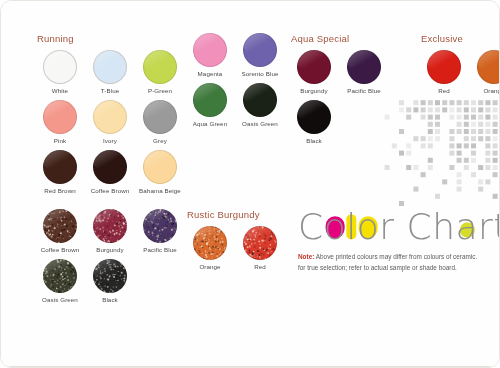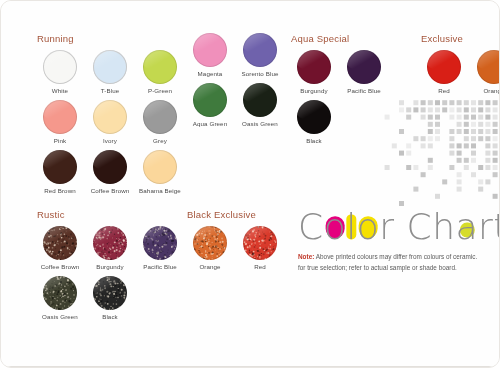--- a/index.html
+++ b/index.html
@@ -445,21 +445,20 @@
             <div class="dot" style="background: rgb(210, 97, 29);">
               <span class="sheen"></span>
             </div>
           </div>
           <div class="swatch-label">Orange</div>
         </div>
       </div>
   </div>
 
   <div class="group" id="g-rustic" style="left:34px; top:208px;">
-    <div class="group-title">Rustic</div>
     <div class="grid" style="grid-template-columns: repeat(3, 50px);">
         <div class="cell">
           <div class="dot-wrap">
             <div class="dot speckle" style="background: rgb(90, 50, 38);">
               <svg class="grain" viewBox="0 0 34 34" preserveAspectRatio="none">
                 <circle cx="26.9" cy="19.5" r="0.81" fill="rgba(0,0,0,0.20)"></circle>
                 <circle cx="17.9" cy="24.2" r="1.02" fill="rgba(255,245,225,0.77)"></circle>
                 <circle cx="18.6" cy="30.9" r="0.47" fill="rgba(0,0,0,0.43)"></circle>
                 <circle cx="21.1" cy="5.1" r="0.58" fill="rgba(0,0,0,0.36)"></circle>
                 <circle cx="11.5" cy="17.9" r="0.45" fill="rgba(255,245,225,0.57)"></circle>
@@ -1401,21 +1400,21 @@
               </svg>
               <span class="sheen"></span>
             </div>
           </div>
           <div class="swatch-label">Black</div>
         </div>
       </div>
   </div>
 
   <div class="group" id="g-rustic-excl" style="left:184px; top:208px;">
-    <div class="group-title">Black Exclusive</div>
+    <div class="group-title">Rustic Burgundy</div>
     <div class="grid" style="grid-template-columns: repeat(2, 50px);">
         <div class="cell">
           <div class="dot-wrap">
             <div class="dot speckle" style="background: rgb(217, 105, 44);">
               <svg class="grain" viewBox="0 0 34 34" preserveAspectRatio="none">
                 <circle cx="1.8" cy="5.3" r="0.82" fill="rgba(0,0,0,0.40)"></circle>
                 <circle cx="19.2" cy="0.9" r="0.87" fill="rgba(0,0,0,0.26)"></circle>
                 <circle cx="13.1" cy="1.5" r="0.46" fill="rgba(0,0,0,0.23)"></circle>
                 <circle cx="26.6" cy="6.0" r="1.08" fill="rgba(255,245,225,0.70)"></circle>
                 <circle cx="16.2" cy="0.8" r="0.66" fill="rgba(255,245,225,0.47)"></circle>

